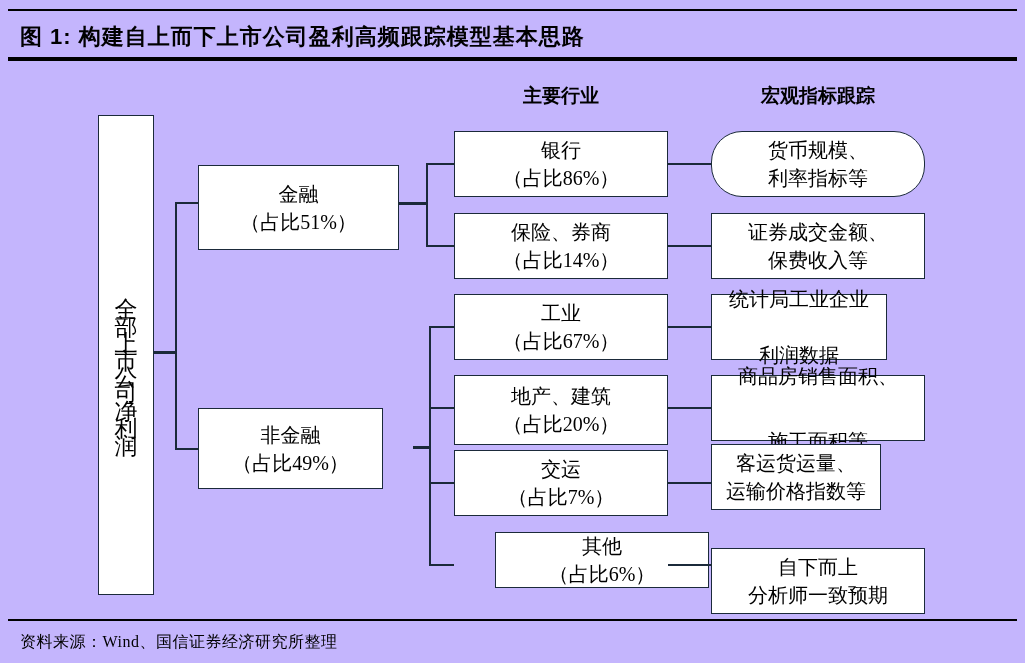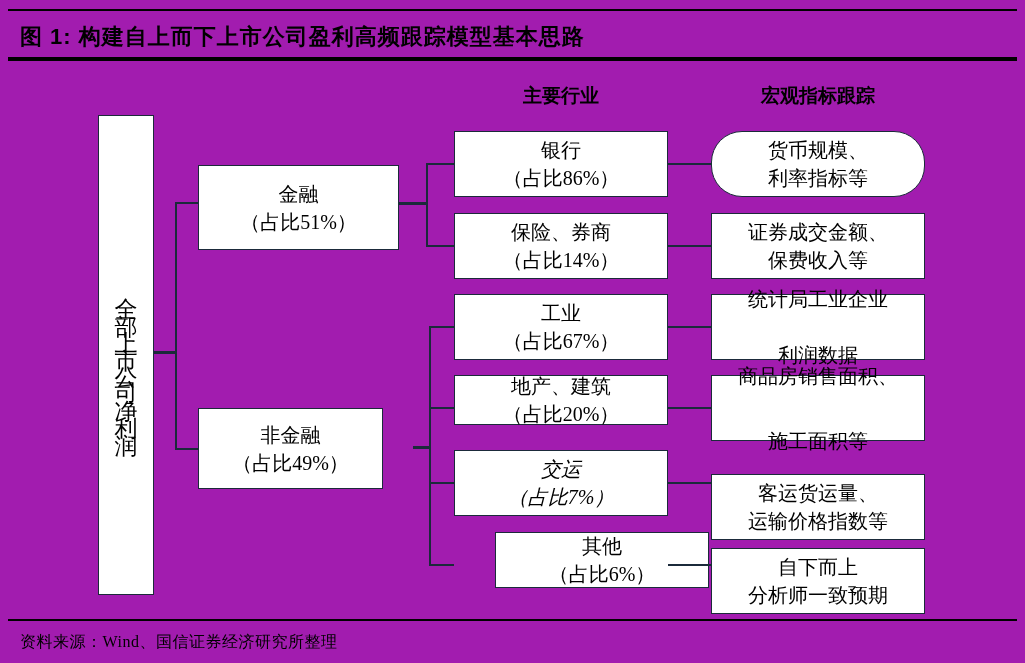--- a/index.html
+++ b/index.html
@@ -1,17 +1,17 @@
 <!DOCTYPE html>
 <html><head>
 <meta charset="utf-8">
 <style>
   html,body{margin:0;padding:0;background:#ffffff;}
   #figure{
-    position:relative;width:1025px;height:663px;background:#a21caf;
+    position:relative;width:1025px;height:663px;background:#c4b5fd;
     font-family:"Liberation Serif","DejaVu Serif",serif;color:#000000;overflow:hidden;
   }
   .rule{position:absolute;background:#000000;}
   .title{
     position:absolute;left:20px;top:22px;width:990px;
     font-size:22px;font-weight:bold;letter-spacing:1px;
     font-family:"Liberation Sans","DejaVu Sans",sans-serif;
   }
   .col-header{
     position:absolute;top:83px;font-size:19px;font-weight:bold;text-align:center;
@@ -64,50 +64,50 @@
     <span class="line2">（占比86%）</span>
   </div>
   <div class="node" style="left:454px;top:213px;width:214px;height:66px;">
     <span class="line1">保险、券商</span>
     <span class="line2">（占比14%）</span>
   </div>
   <div class="node" style="left:454px;top:294px;width:214px;height:66px;">
     <span class="line1">工业</span>
     <span class="line2">（占比67%）</span>
   </div>
-  <div class="node" style="left:454px;top:375px;width:214px;height:50px;">
+  <div class="node" style="left:454px;top:375px;width:214px;height:70px;">
     <span class="line1">地产、建筑</span>
     <span class="line2">（占比20%）</span>
   </div>
-  <div class="node" style="left:454px;top:450px;width:214px;height:66px;font-style:italic;">
+  <div class="node" style="left:454px;top:450px;width:214px;height:66px;">
     <span class="line1">交运</span>
     <span class="line2">（占比7%）</span>
   </div>
   <div class="node" style="left:454px;top:532px;width:214px;height:56px;margin-left:41px;">
     <span class="line1">其他</span>
     <span class="line2">（占比6%）</span>
   </div>
 
   <div class="node" style="left:711px;top:131px;width:214px;height:66px;border-radius:31px;">
     <span class="line1">货币规模、</span>
     <span class="line2">利率指标等</span>
   </div>
   <div class="node" style="left:711px;top:213px;width:214px;height:66px;">
     <span class="line1">证券成交金额、</span>
     <span class="line2">保费收入等</span>
   </div>
-  <div class="node" style="left:711px;top:294px;width:214px;height:66px;gap:28px;">
+  <div class="node" style="left:711px;top:294px;width:176px;height:66px;gap:28px;">
     <span class="line1">统计局工业企业</span>
     <span class="line2">利润数据</span>
   </div>
   <div class="node" style="left:711px;top:375px;width:214px;height:66px;gap:37px;">
     <span class="line1">商品房销售面积、</span>
     <span class="line2">施工面积等</span>
   </div>
-  <div class="node" style="left:711px;top:474px;width:214px;height:66px;">
+  <div class="node" style="left:711px;top:444px;width:170px;height:66px;">
     <span class="line1">客运货运量、</span>
     <span class="line2">运输价格指数等</span>
   </div>
   <div class="node" style="left:711px;top:548px;width:214px;height:66px;">
     <span class="line1">自下而上</span>
     <span class="line2">分析师一致预期</span>
   </div>
 
   <div class="conn h thick" style="left:154px;top:351px;width:22px;"></div>
   <div class="conn v" style="left:175px;top:202px;height:247px;"></div>

